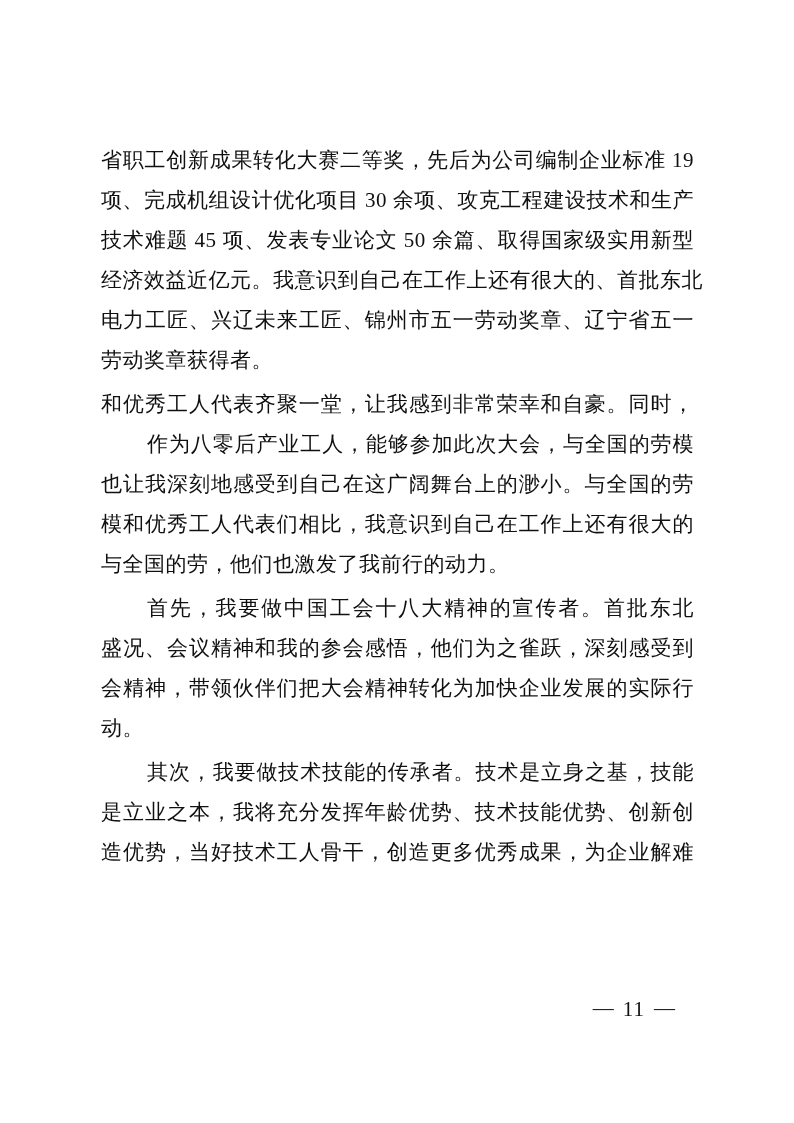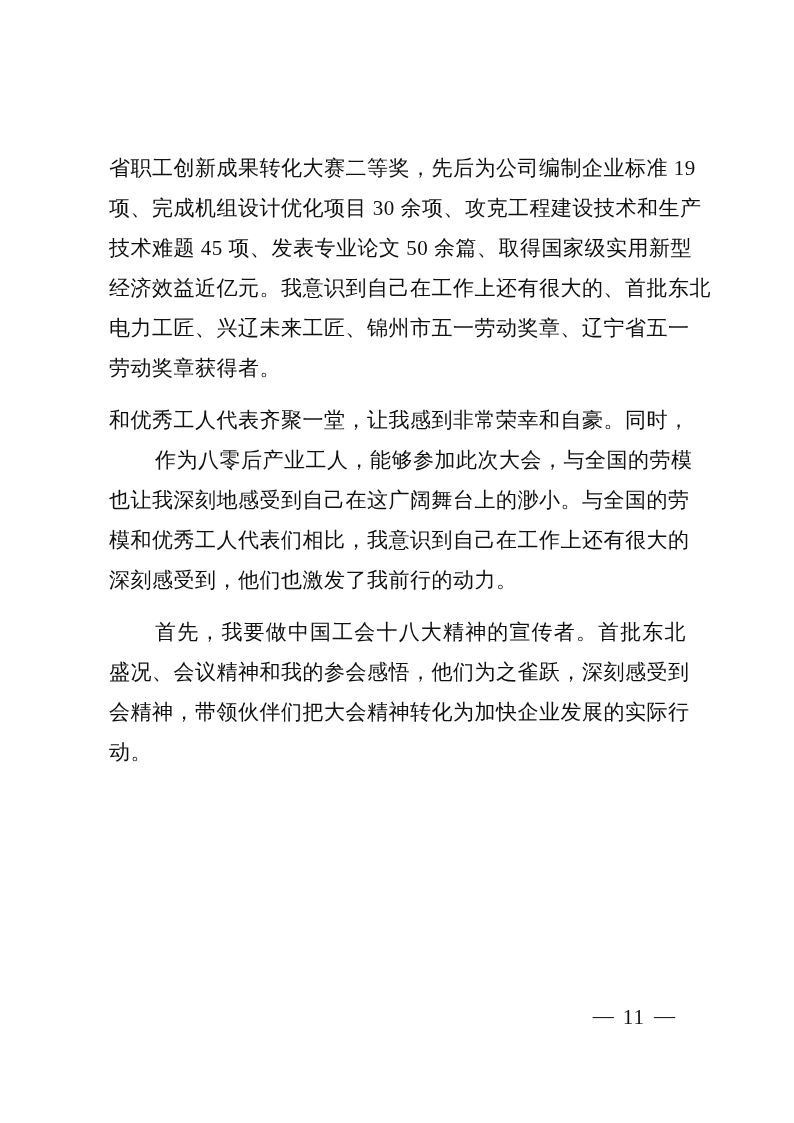--- a/index.html
+++ b/index.html
@@ -20,21 +20,21 @@
     overflow: hidden;
   }
   .text-block {
     position: absolute;
     left: 97px;
     top: 136px;
     width: 601px;
     color: #101010;
   }
   .para {
-    margin: 12px;
+    margin: 4px;
     padding: 0;
     font-family: Liberation Serif, serif;
   }
   .line {
     height: 40px;
     line-height: 40px;
     font-size: 21px;
     letter-spacing: 0.5px;
     white-space: nowrap;
     text-align: justify;
@@ -51,21 +51,21 @@
     position: absolute;
     top: 994px;
     right: 119px;
     color: #101010;
     font-size: 21px;
     line-height: 22px;
     display: flex;
     align-items: center;
   }
   .footer .num {
-    margin: 12px 9px;
+    margin: 4px 9px;
     letter-spacing: 1px;
   }
   .footer .dash {
     position: relative;
     top: -1px;
   }
 </style>
 </head>
 <body>
 
@@ -77,27 +77,32 @@
         <div class="line">技术难题 45 项、发表专业论文 50 余篇、取得国家级实用新型</div>
         <div class="line">经济效益近亿元。我意识到自己在工作上还有很大的、首批东北</div>
         <div class="line">电力工匠、兴辽未来工匠、锦州市五一劳动奖章、辽宁省五一</div>
         <div class="line no-justify">劳动奖章获得者。</div>
       </div>
       <div class="para">
         <div class="line">和优秀工人代表齐聚一堂，让我感到非常荣幸和自豪。同时，</div>
         <div class="line indent">作为八零后产业工人，能够参加此次大会，与全国的劳模</div>
         <div class="line">也让我深刻地感受到自己在这广阔舞台上的渺小。与全国的劳</div>
         <div class="line">模和优秀工人代表们相比，我意识到自己在工作上还有很大的</div>
-        <div class="line no-justify">深刻感受到，他们也激发了我前行的动力。</div>
+        <div class="line no-justify">与全国的劳，他们也激发了我前行的动力。</div>
       </div>
       <div class="para">
         <div class="line indent">首先，我要做中国工会十八大精神的宣传者。首批东北</div>
         <div class="line">盛况、会议精神和我的参会感悟，他们为之雀跃，深刻感受到</div>
         <div class="line">会精神，带领伙伴们把大会精神转化为加快企业发展的实际行</div>
         <div class="line no-justify">动。</div>
+      </div>
+      <div class="para">
+        <div class="line indent">其次，我要做技术技能的传承者。技术是立身之基，技能</div>
+        <div class="line">是立业之本，我将充分发挥年龄优势、技术技能优势、创新创</div>
+        <div class="line">造优势，当好技术工人骨干，创造更多优秀成果，为企业解难</div>
       </div>
     </div>
   <div class="footer">
     <span class="dash">—</span>
     <span class="num">11</span>
     <span class="dash">—</span>
   </div>
 </div>
 
 </body></html>

